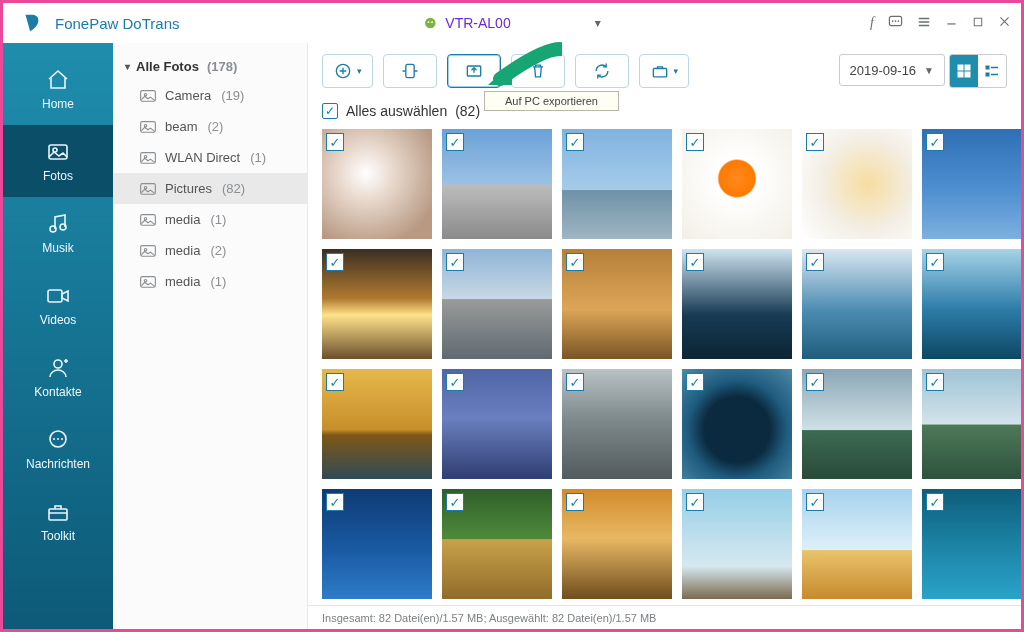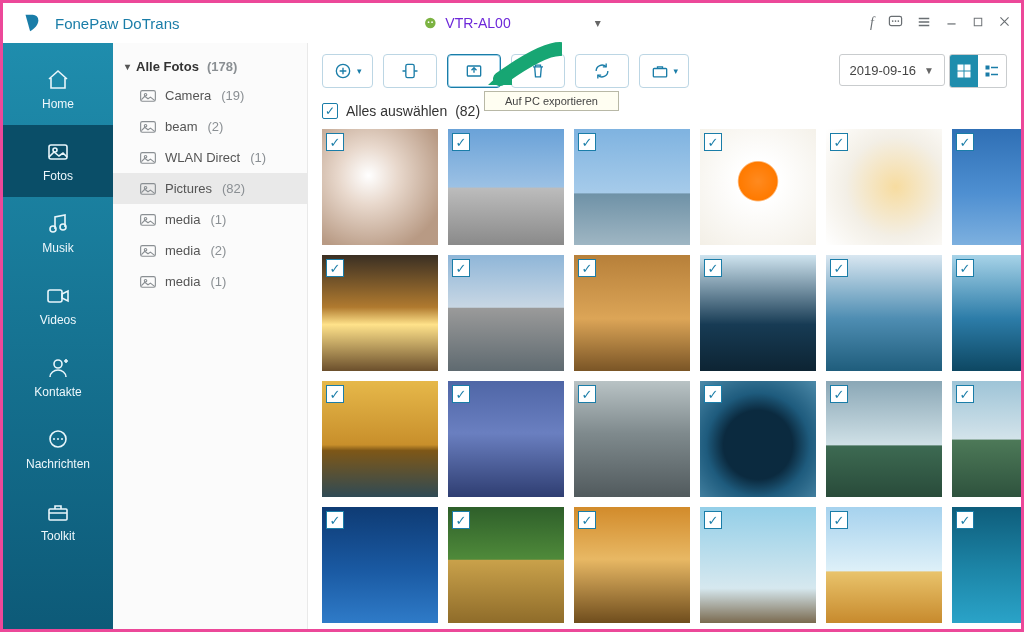--- a/index.html
+++ b/index.html
@@ -429,16 +429,17 @@
             <div class="tcb"></div>
           </div>
           <div class="thumb g23">
             <div class="tcb"></div>
           </div>
           <div class="thumb g24">
             <div class="tcb"></div>
           </div>
         </div>
 
+      <div class="status">Insgesamt: 82 Datei(en)/1.57 MB; Ausgewählt: 82 Datei(en)/1.57 MB</div>
     </div>
 
   </div>
 </div>
 
 </body></html>

